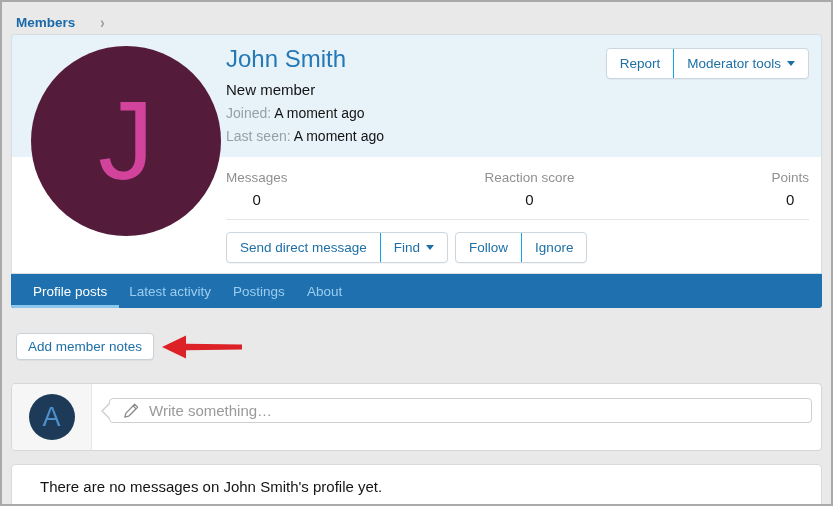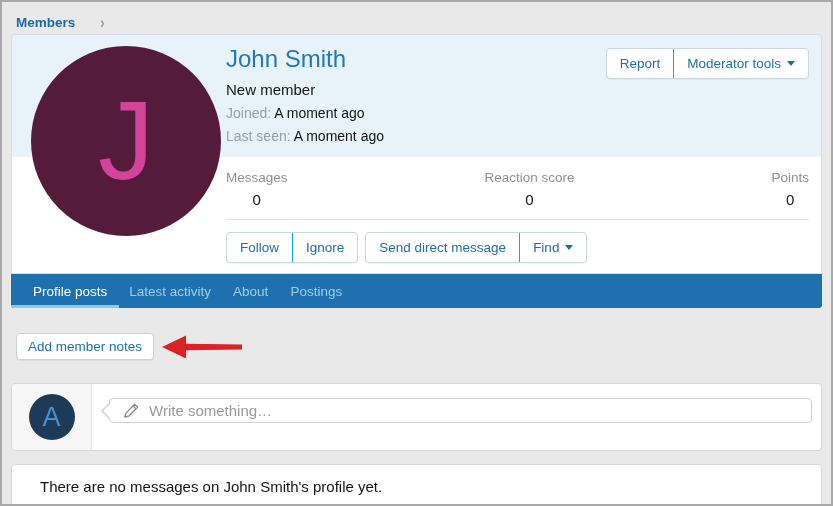--- a/index.html
+++ b/index.html
@@ -161,38 +161,38 @@
         <div class="stat-value">0</div>
       </div>
       <div class="stat">
         <div class="stat-label">Points</div>
         <div class="stat-value">0</div>
       </div>
     </div>
     <hr class="stats-divider">
     <div class="actions-row">
       <div class="btn-group">
-        <button class="btn">Follow</button>
-        <button class="btn">Ignore</button>
-      </div>
-      <div class="btn-group">
         <button class="btn">Send direct message</button>
         <button class="btn">
           <span>Find</span>
           <span class="caret"></span>
         </button>
       </div>
+      <div class="btn-group">
+        <button class="btn">Follow</button>
+        <button class="btn">Ignore</button>
+      </div>
     </div>
   </div>
 
   <div class="tab-bar">
     <div class="tab active">Profile posts</div>
     <div class="tab">Latest activity</div>
+    <div class="tab">Postings</div>
     <div class="tab">About</div>
-    <div class="tab">Postings</div>
     <div class="tab-underline"></div>
   </div>
 </div>
 
 <div class="notes-row">
   <button class="notes-btn">Add member notes</button>
   <svg class="red-arrow" width="84" height="26" viewBox="0 0 84 26">
     <polygon points="1,13 25,1.5 25,9.7 81,10.6 81,15.4 25,16.3 25,24.5" fill="#dc2127"></polygon>
   </svg>
 </div>

